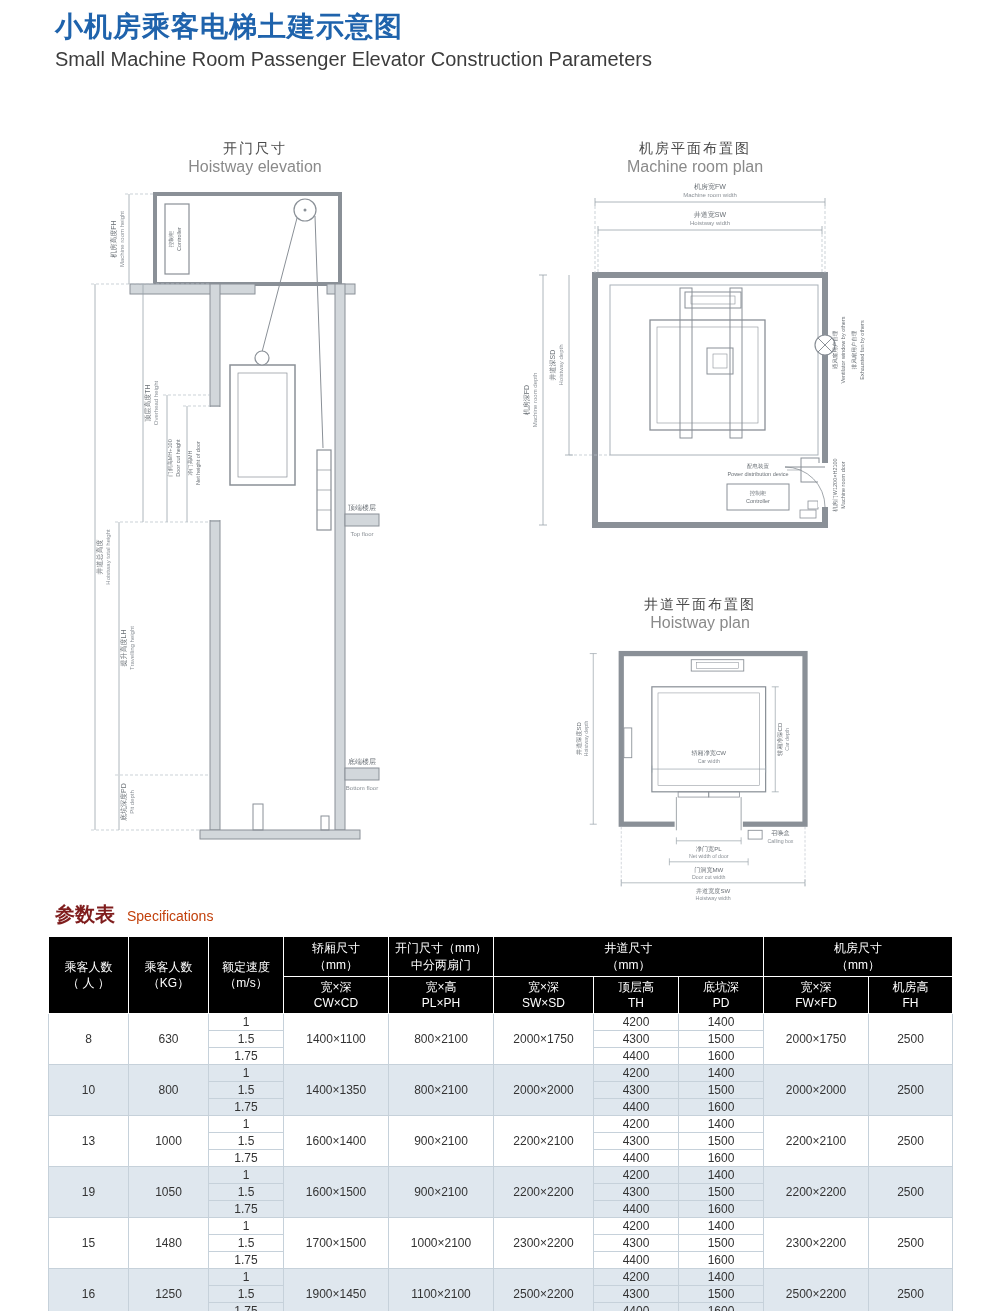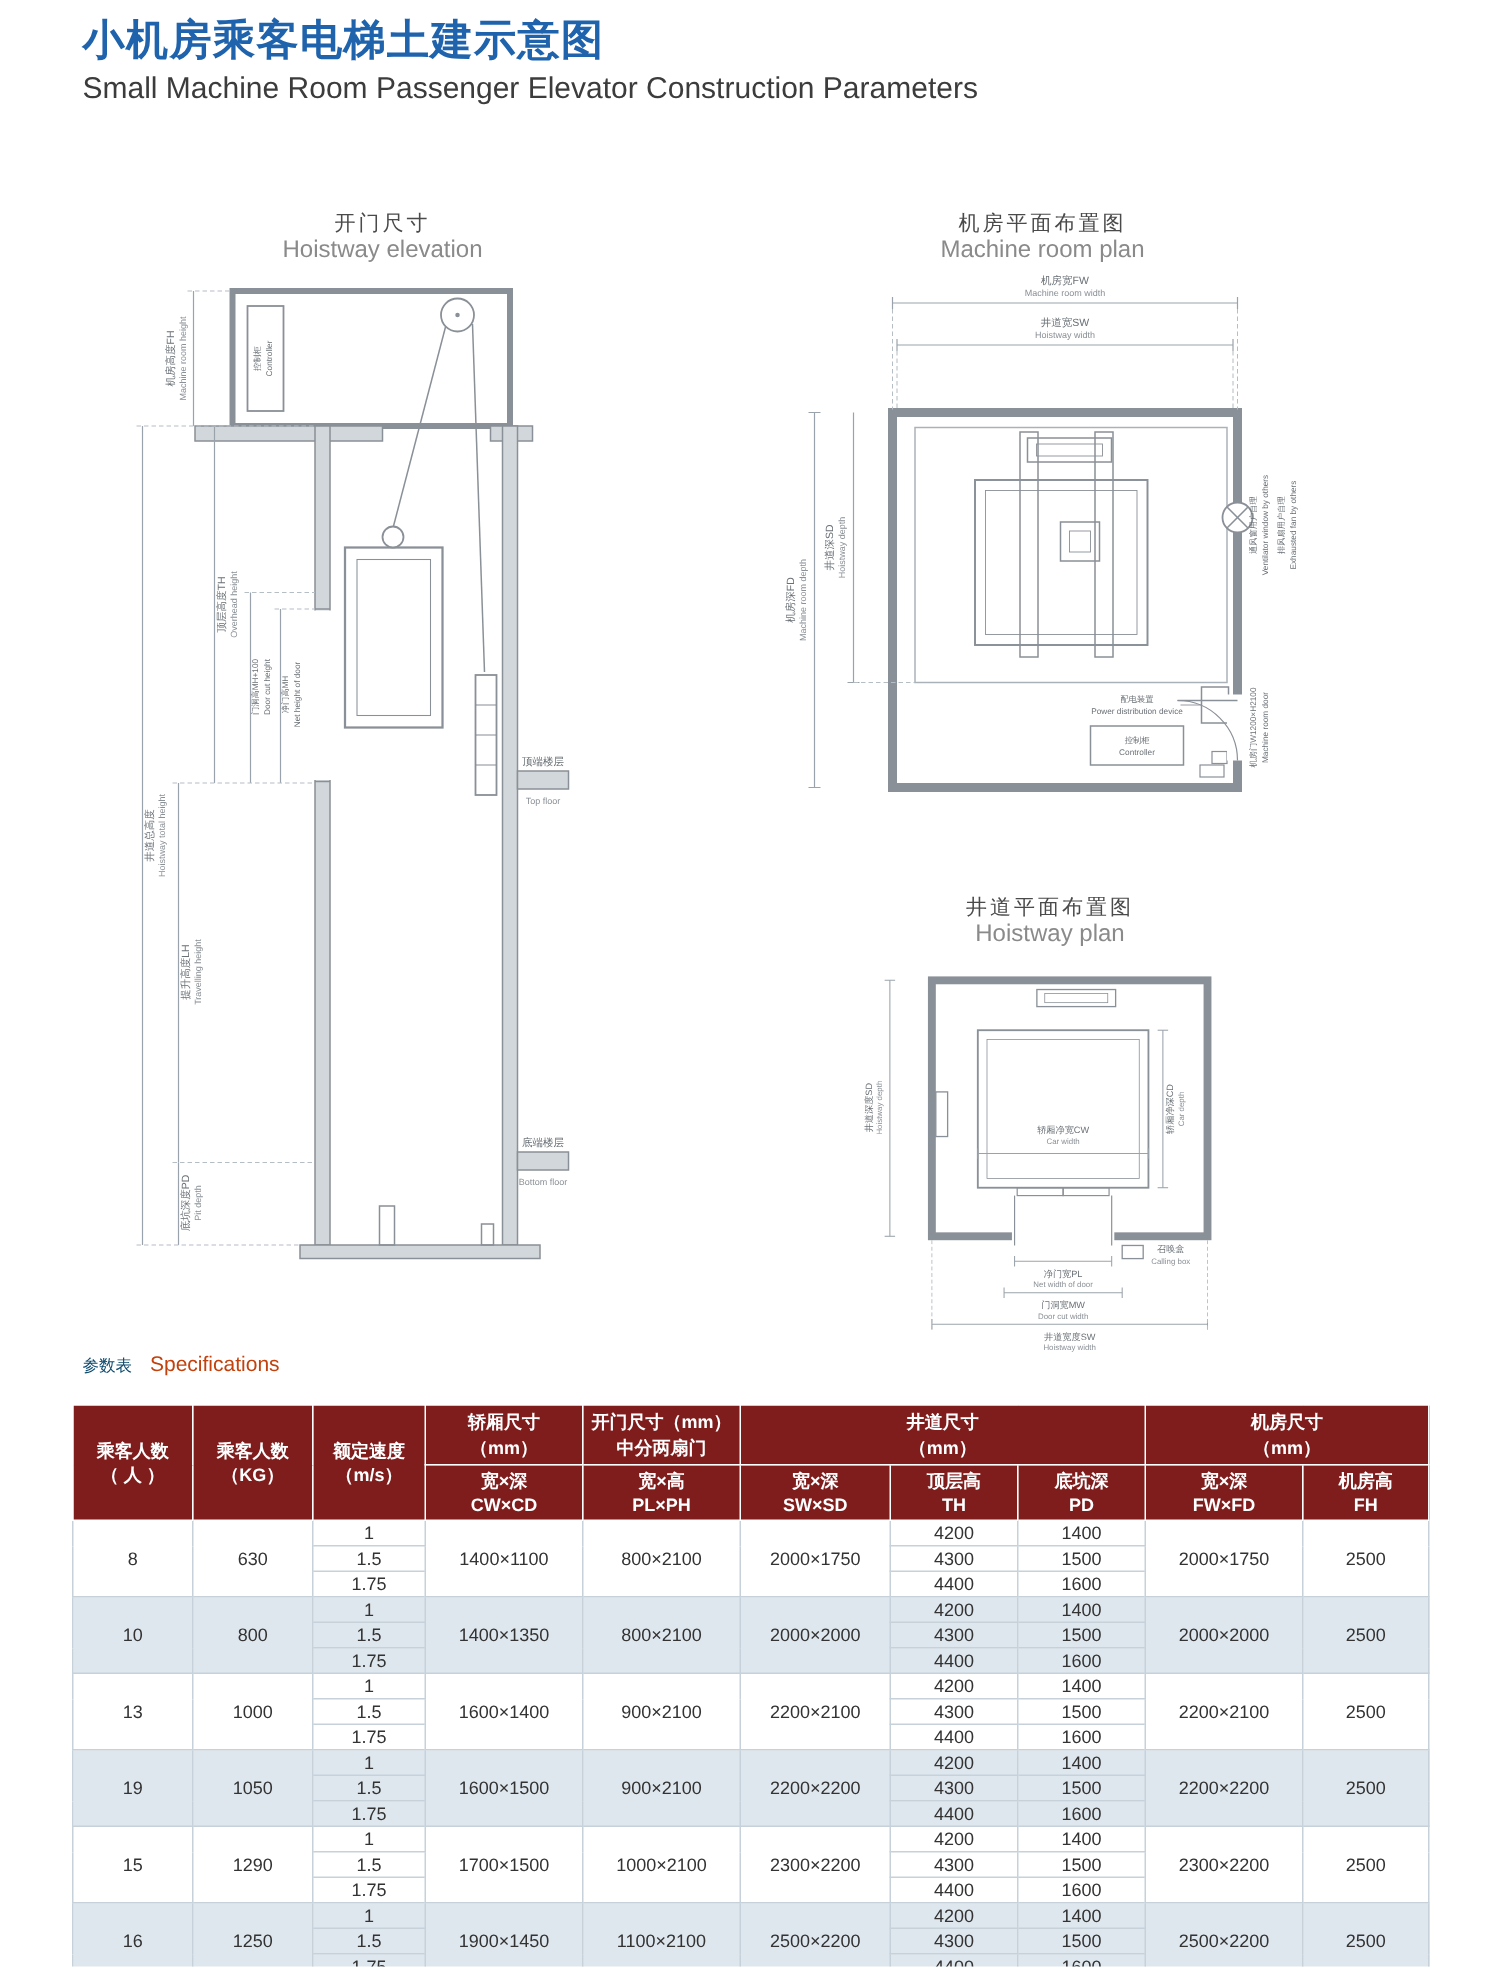--- a/index.html
+++ b/index.html
@@ -13,26 +13,26 @@
   .title-zh { left:55px; top:8px; font-size:28px; font-weight:bold; color:#1f63ac; letter-spacing:1px; }
   .title-en { left:55px; top:48px; font-size:20px; font-weight:400; color:#3c3c3c; }
   .dia-block { position:absolute; text-align:center; }
   .dia-title-zh { font-size:14px; color:#4a4a4a; letter-spacing:2px; }
   .dia-title-en { font-size:16px; color:#8a8a8a; margin-top:0; margin-bottom:4px; }
   svg text { font-family:"Liberation Sans","DejaVu Sans",sans-serif; fill:#6a7076; }
   .tz { font-size:7px; }
   .te { font-size:6px; fill:#8a9096; }
   .ts { font-size:5.5px; }
   .spec-head { left:55px; top:901px; }
-  .spec-head .zh { font-size:11px; font-weight:normal; color:#0c4a6e; }
+  .spec-head .zh { font-size:20px; font-weight:bold; color:#7f1d1d; }
   .spec-head .en { font-size:14px; color:#c2410c; margin-left:12px; font-weight:400; }
   .spec-table-wrap { left:48px; top:936px; width:904px; }
   table.spec { border-collapse:collapse; width:904px; table-layout:fixed; }
   table.spec thead th {
-    background:#7f1d1d; color:#fff; font-weight:700; font-size:12px;
+    background:#000000; color:#fff; font-weight:400; font-size:12px;
     border:1px solid #ffffff; padding:2px 1px; line-height:1.35;
   }
   table.spec thead tr.rowA th { height:40px; }
   table.spec thead tr.rowB th { height:36px; }
   table.spec td {
     border:1px solid #c6d1da; text-align:center; font-size:12px;
     height:16px; line-height:16px; padding:0 1px; color:#333;
   }
   tr.band { background:#ffffff; }
   tr.band-alt { background:#dfe7ee; }
@@ -406,21 +406,21 @@
           <td>4300</td>
           <td>1500</td>
         </tr>
         <tr class="band-alt">
           <td>1.75</td>
           <td>4400</td>
           <td>1600</td>
         </tr>
         <tr class="band">
           <td rowspan="3">15</td>
-          <td rowspan="3">1290</td>
+          <td rowspan="3">1480</td>
           <td>1</td>
           <td rowspan="3">1700×1500</td>
           <td rowspan="3">1000×2100</td>
           <td rowspan="3">2300×2200</td>
           <td>4200</td>
           <td>1400</td>
           <td rowspan="3">2300×2200</td>
           <td rowspan="3">2500</td>
         </tr>
         <tr class="band">

